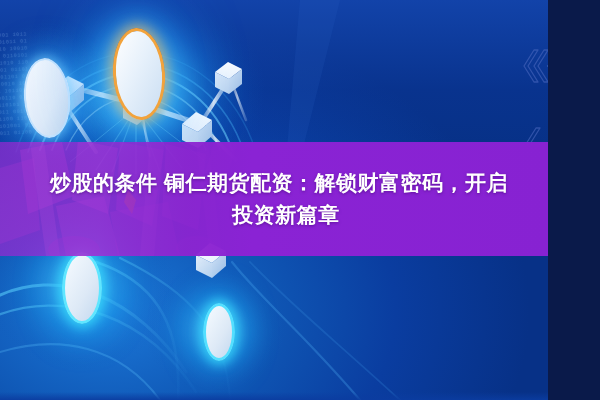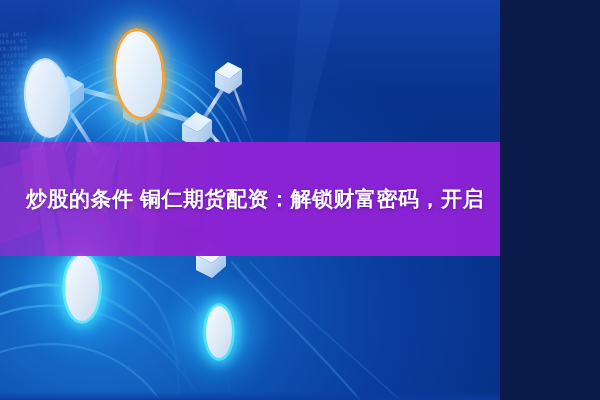--- a/index.html
+++ b/index.html
@@ -2,21 +2,21 @@
 <html><head>
 <meta charset="utf-8">
 <style>
   html, body {
     margin: 0;
     padding: 0;
     background: #0a1a4a;
   }
   #stage {
     position: relative;
-    width: 500px;
+    width: 548px;
     height: 400px;
     overflow: hidden;
     font-family: "Liberation Sans", sans-serif;
   }
 
   
   .bg-base {
     position: absolute;
     inset: 0;
     background:
@@ -309,17 +309,18 @@
       <path d="M 196,142 L 210,256 L 222,256 L 208,142 Z" fill="#ff9ef2" opacity="0.22"></path>
       <polygon points="128,190 136,200 132,214 124,202" fill="#ff8a3a" opacity="0.85"></polygon>
       <ellipse cx="74" cy="250" rx="26" ry="14" fill="#c94fd4" opacity="0.35"></ellipse>
       <ellipse cx="196" cy="248" rx="20" ry="12" fill="#d45ada" opacity="0.28"></ellipse>
       <polygon points="214,142 238,142 226,178 206,170" fill="#f58ae8" opacity="0.30"></polygon>
     </g>
   </svg>
 
   <div class="title-band">
     <div class="line title-line-1">炒股的条件 铜仁期货配资：解锁财富密码，开启</div>
+    <div class="line title-line-2">投资新篇章</div>
   </div>
 
   <div class="bg-bottom-band"></div>
 
 </div>
 
 </body></html>

